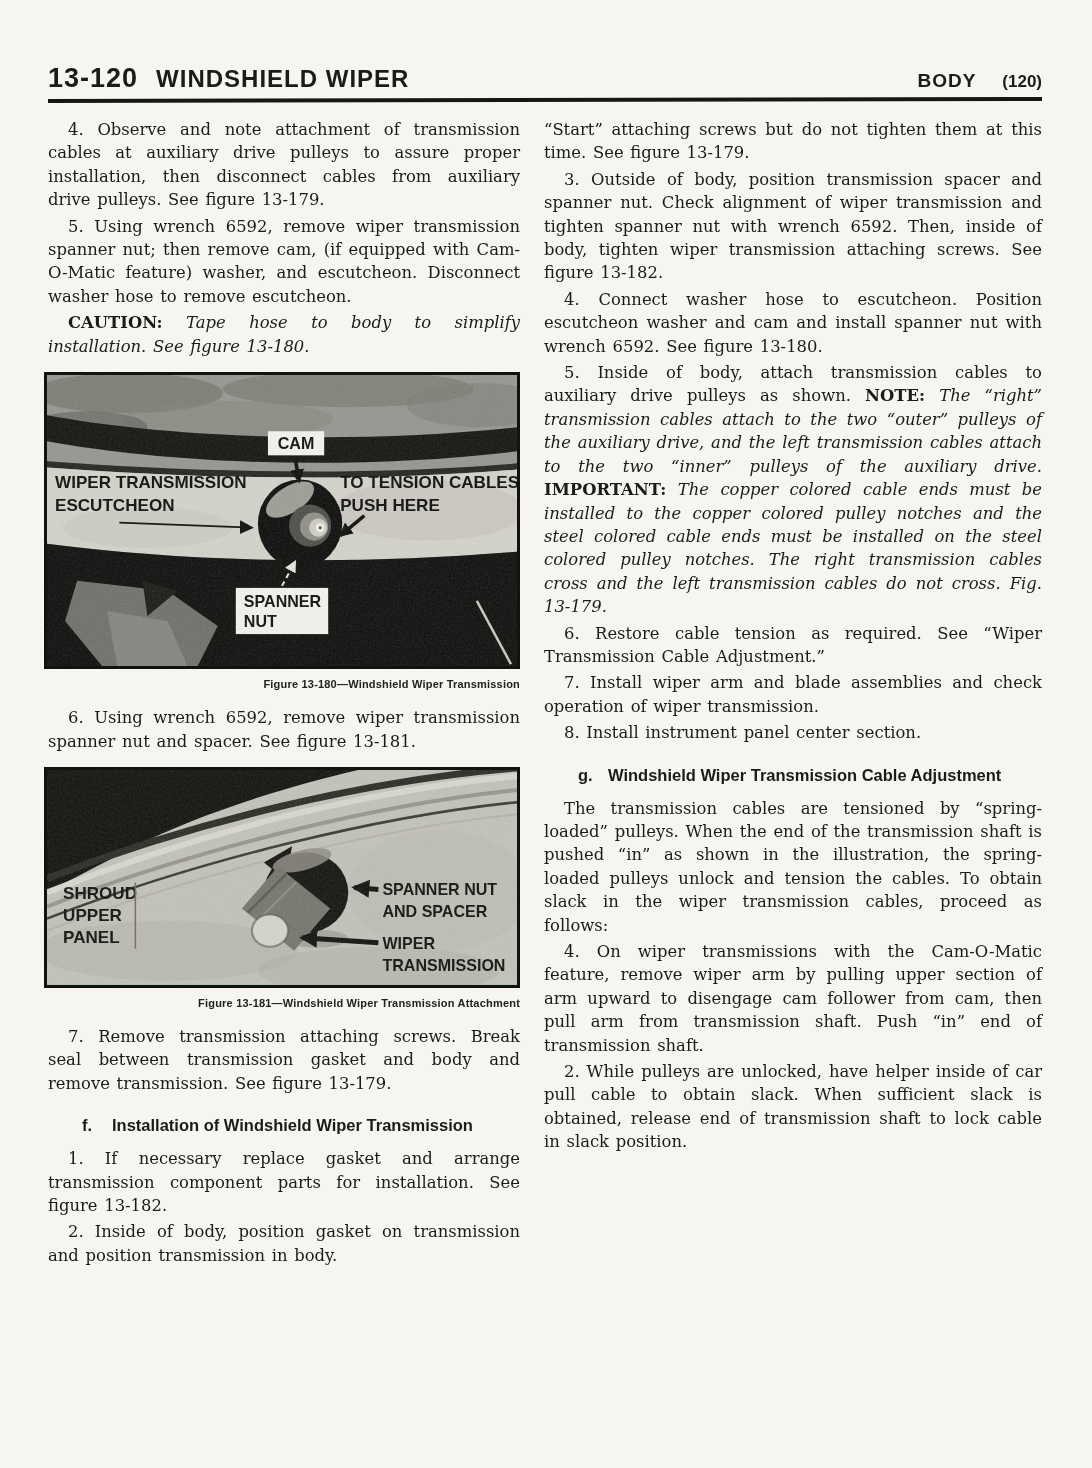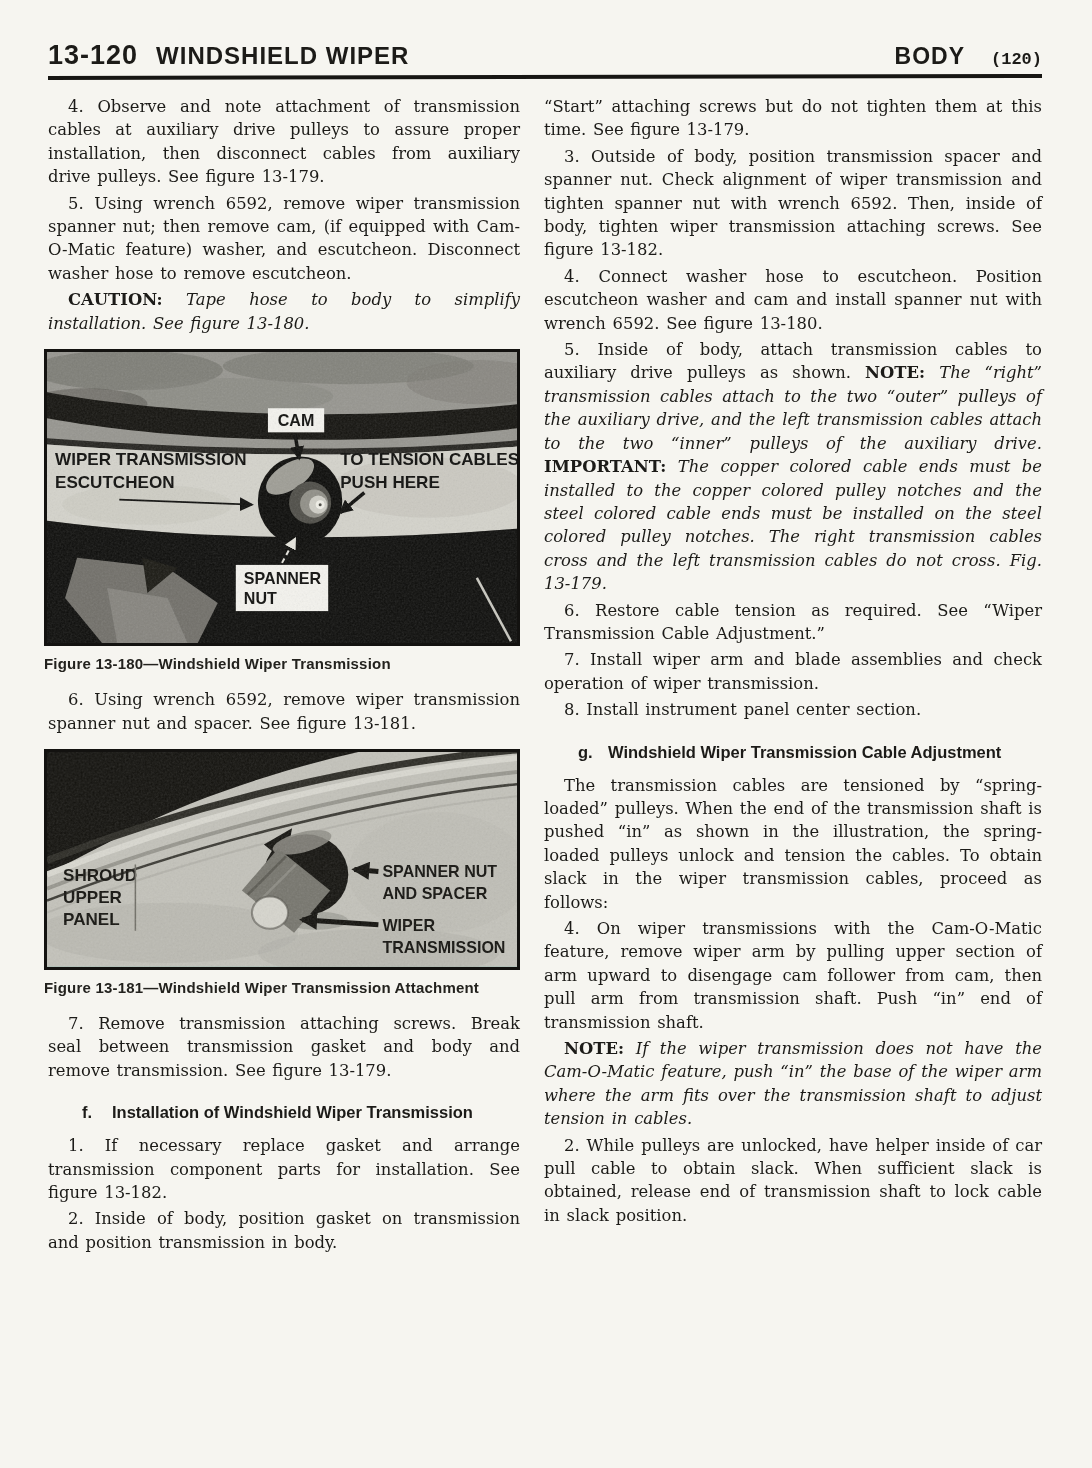--- a/index.html
+++ b/index.html
@@ -1,29 +1,29 @@
 <!DOCTYPE html>
 <html lang="en"><head>
 <meta charset="utf-8">
 <style>
   html,body{margin:0;padding:0;background:#8e8d89;}
   .page{
     width:1092px;height:1468px;margin:0 auto;background:#f6f5f0;
-    box-sizing:border-box;padding:40px 50px 28px 48px;overflow:hidden;
+    box-sizing:border-box;padding:63px 50px 28px 48px;overflow:hidden;
     font-family:"DejaVu Serif","Liberation Serif",serif;color:#1c1b18;
     position:relative;
   }
   
   .hdr{display:flex;align-items:baseline;justify-content:space-between;}
   .hdr-left{display:flex;align-items:baseline;gap:18px;}
   .hdr-num{font-family:"Liberation Sans","DejaVu Sans",sans-serif;font-weight:bold;font-size:27px;letter-spacing:1px;}
   .hdr-title{font-family:"Liberation Sans","DejaVu Sans",sans-serif;font-weight:bold;font-size:24px;letter-spacing:1px;}
   .hdr-right{display:flex;align-items:baseline;gap:26px;}
-  .hdr-body{font-family:"Liberation Sans","DejaVu Sans",sans-serif;font-weight:bold;font-size:23px;letter-spacing:1px;}
-  .hdr-page{font-family:Liberation Mono, monospace;font-weight:bold;font-size:17px;}
+  .hdr-body{font-family:"Liberation Sans","DejaVu Sans",sans-serif;font-weight:bold;font-size:19px;letter-spacing:1px;}
+  .hdr-page{font-family:Liberation Sans, sans-serif;font-weight:bold;font-size:17px;}
   .rule{height:4px;background:#171613;margin:4px 0 16px 0;transform:skewY(-0.12deg);}
   
   .cols{display:flex;gap:24px;}
   .col{flex:1;min-width:0;}
   .col-left{flex:0 0 472px;}
   
   .para{margin:0;text-align:justify;font-size:16.4px;line-height:23.4px;word-spacing:1.5px;}
   .para + .para{margin-top:3px;}
   .indent{text-indent:20px;}
   .sp-top{margin-top:12px;}
@@ -31,22 +31,22 @@
   .i{font-style:italic;}
   
   .sec{display:flex;margin:18px 0 10px 0;padding-left:34px;
        font-family:"Liberation Sans","DejaVu Sans",sans-serif;font-weight:bold;font-size:16.5px;line-height:24px;}
   .sec .letter{flex:0 0 30px;}
   .sec .title{flex:1;padding-right:30px;}
   
   .figure{margin:14px 0 16px 0;}
   .photo{border:3px solid #131210;line-height:0;background:#14b8a6;}
   .photo svg{width:100%;height:auto;display:block;}
-  .fig-caption{margin-top:9px;text-align:left;
-       font-family:"Liberation Sans","DejaVu Sans",sans-serif;font-weight:bold;font-size:15px;
+  .fig-caption{margin-top:9px;text-align:right;
+       font-family:"Liberation Sans","DejaVu Sans",sans-serif;font-weight:bold;font-size:11px;
        letter-spacing:.2px;color:#23221e;}
   
   .ph-label{font-family:"Liberation Sans","DejaVu Sans",sans-serif;font-weight:bold;}
 </style>
 </head>
 <body>
 
 <div class="page">
 
   <div class="hdr">
@@ -231,18 +231,17 @@
       <p class="para indent"><span>7. Install wiper arm and blade assemblies and check operation of wiper transmission.</span></p>
       <p class="para indent"><span>8. Install instrument panel center section.</span></p>
 
       <div class="sec">
         <span class="letter">g.</span>
         <span class="title">Windshield Wiper Transmission Cable Adjustment</span>
       </div>
 
       <p class="para indent"><span>The transmission cables are tensioned by “spring-loaded” pulleys. When the end of the transmission shaft is pushed “in” as shown in the illustration, the spring-loaded pulleys unlock and tension the cables. To obtain slack in the wiper transmission cables, proceed as follows:</span></p>
       <p class="para indent"><span>4. On wiper transmissions with the Cam-O-Matic feature, remove wiper arm by pulling upper section of arm upward to disengage cam follower from cam, then pull arm from transmission shaft. Push “in” end of transmission shaft.</span></p>
-      <p class="para indent sp-top"><span class="b">NOTE:</span><span class="i"> If the wiper transmission does not have the Cam-O-Matic feature, push “in” the base of the wiper arm where the arm fits over the transmission shaft to adjust tension in cables.</span></p>
       <p class="para indent"><span>2. While pulleys are unlocked, have helper inside of car pull cable to obtain slack. When sufficient slack is obtained, release end of transmission shaft to lock cable in slack position.</span></p>
 
     </section>
   </div>
 </div>
 
 </body></html>

